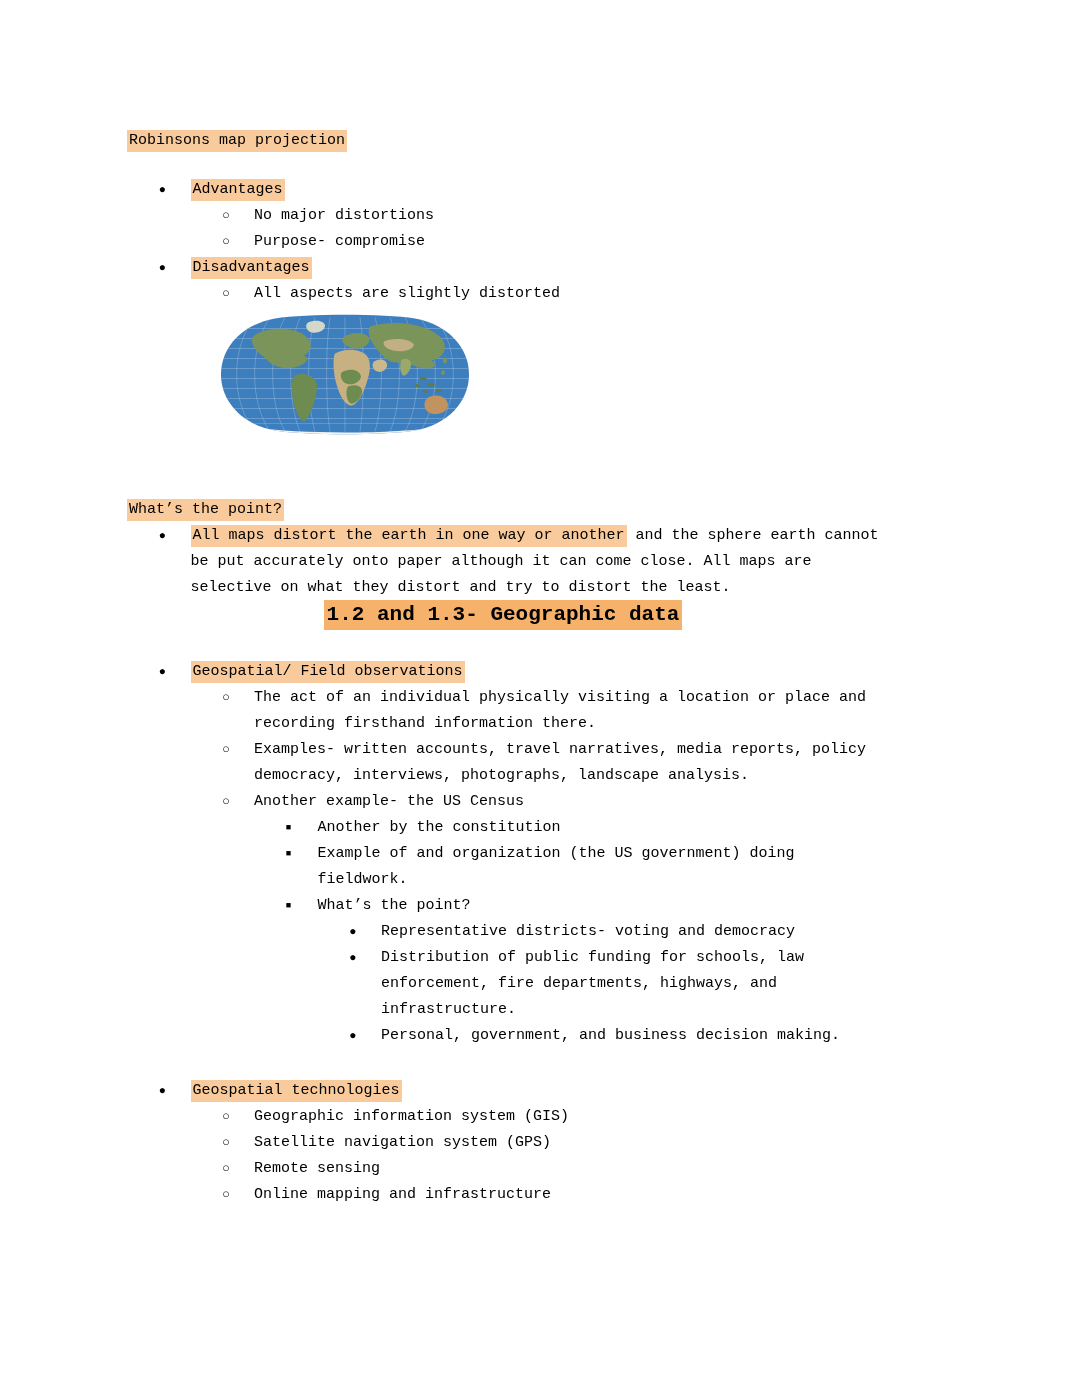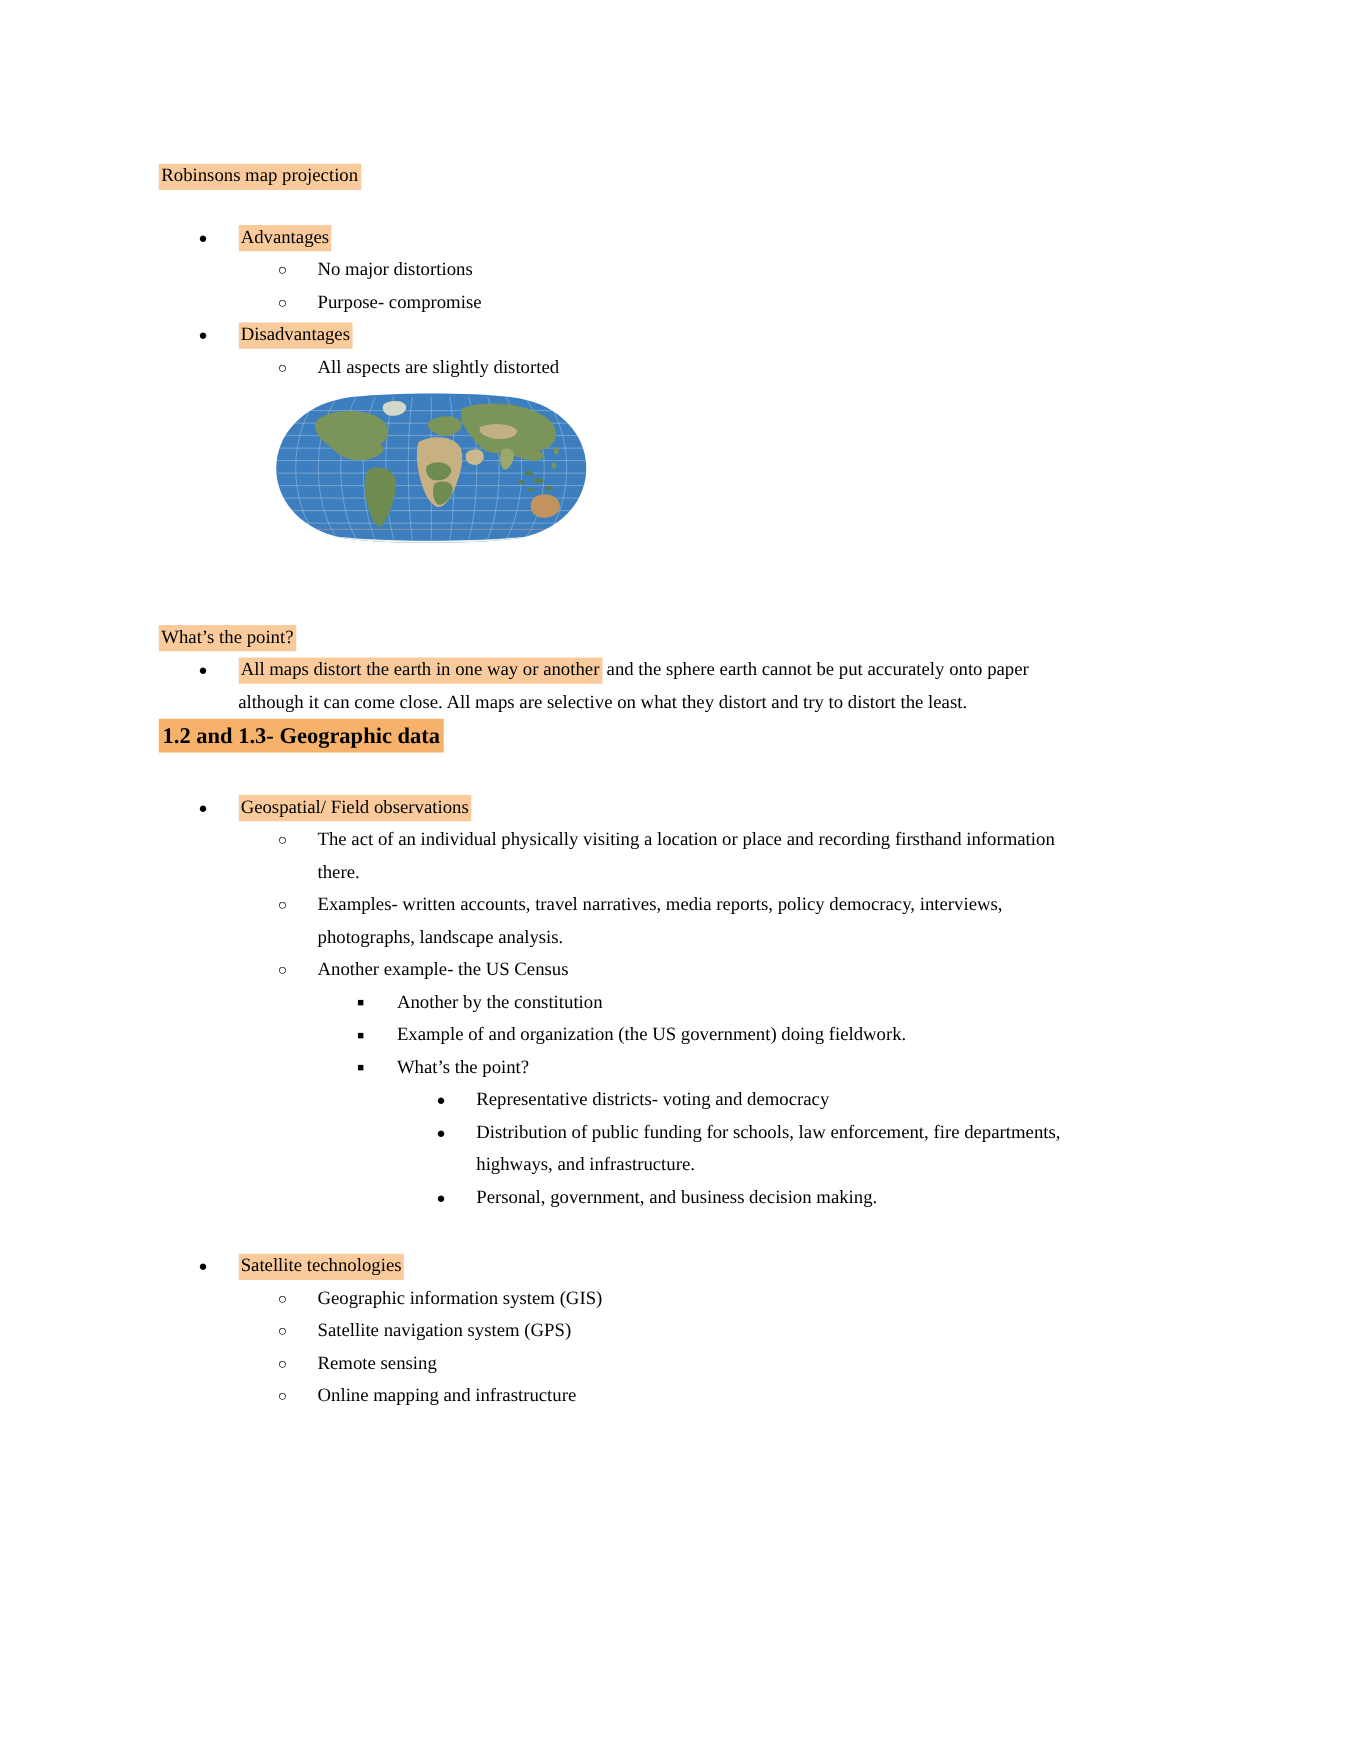--- a/index.html
+++ b/index.html
@@ -2,41 +2,42 @@
 <html><head>
 <meta charset="utf-8">
 <style>
   html,body{margin:0;padding:0;background:#ffffff;}
   .page{
     width:936px;
     min-height:1397px;
     box-sizing:border-box;
     background:#ffffff;
     padding:128px 57px 110px 127px;
-    font-family:Liberation Serif, serif;
+    font-family:Liberation Mono, monospace;
     font-size:15px;
     line-height:26px;
     color:#000000;
     position:relative;
   }
   .hl{
     background:#f9cb9c;
     padding:2px 2px 3px 2px;
     -webkit-box-decoration-break:clone;
     box-decoration-break:clone;
   }
   .hl-head{
     background:#f6b26b;
     padding:3px 3px 4px 3px;
   }
   .section-head{
     font-weight:bold;
-    font-size:18px;
+    font-size:21px;
     line-height:27px;
     margin:58px 0 0 0;
+    text-align:center;
   }
   .para{margin:0;}
   .mt-title{margin-top:0;}
   .li{display:flex;align-items:flex-start;}
   .li .b{flex:0 0 31.75px;}
   .li .t{flex:1 1 auto;}
   .l1{margin-left:31.75px;}
   .l2{margin-left:95.25px;}
   .l3{margin-left:158.75px;}
   .l4{margin-left:222.25px;}
@@ -198,21 +199,21 @@
     </div>
     <div class="li l4">
       <span class="b b-disc">●</span>
       <span class="t">Personal, government, and business decision making.</span>
     </div>
   </div>
 
   <div class="gap-geo">
     <div class="li l1">
       <span class="b b-disc">●</span>
-      <span class="t"><span class="hl">Satellite technologies</span></span>
+      <span class="t"><span class="hl">Geospatial technologies</span></span>
     </div>
     <div class="li l2">
       <span class="b b-circle">○</span>
       <span class="t">Geographic information system (GIS)</span>
     </div>
     <div class="li l2">
       <span class="b b-circle">○</span>
       <span class="t">Satellite navigation system (GPS)</span>
     </div>
     <div class="li l2">

